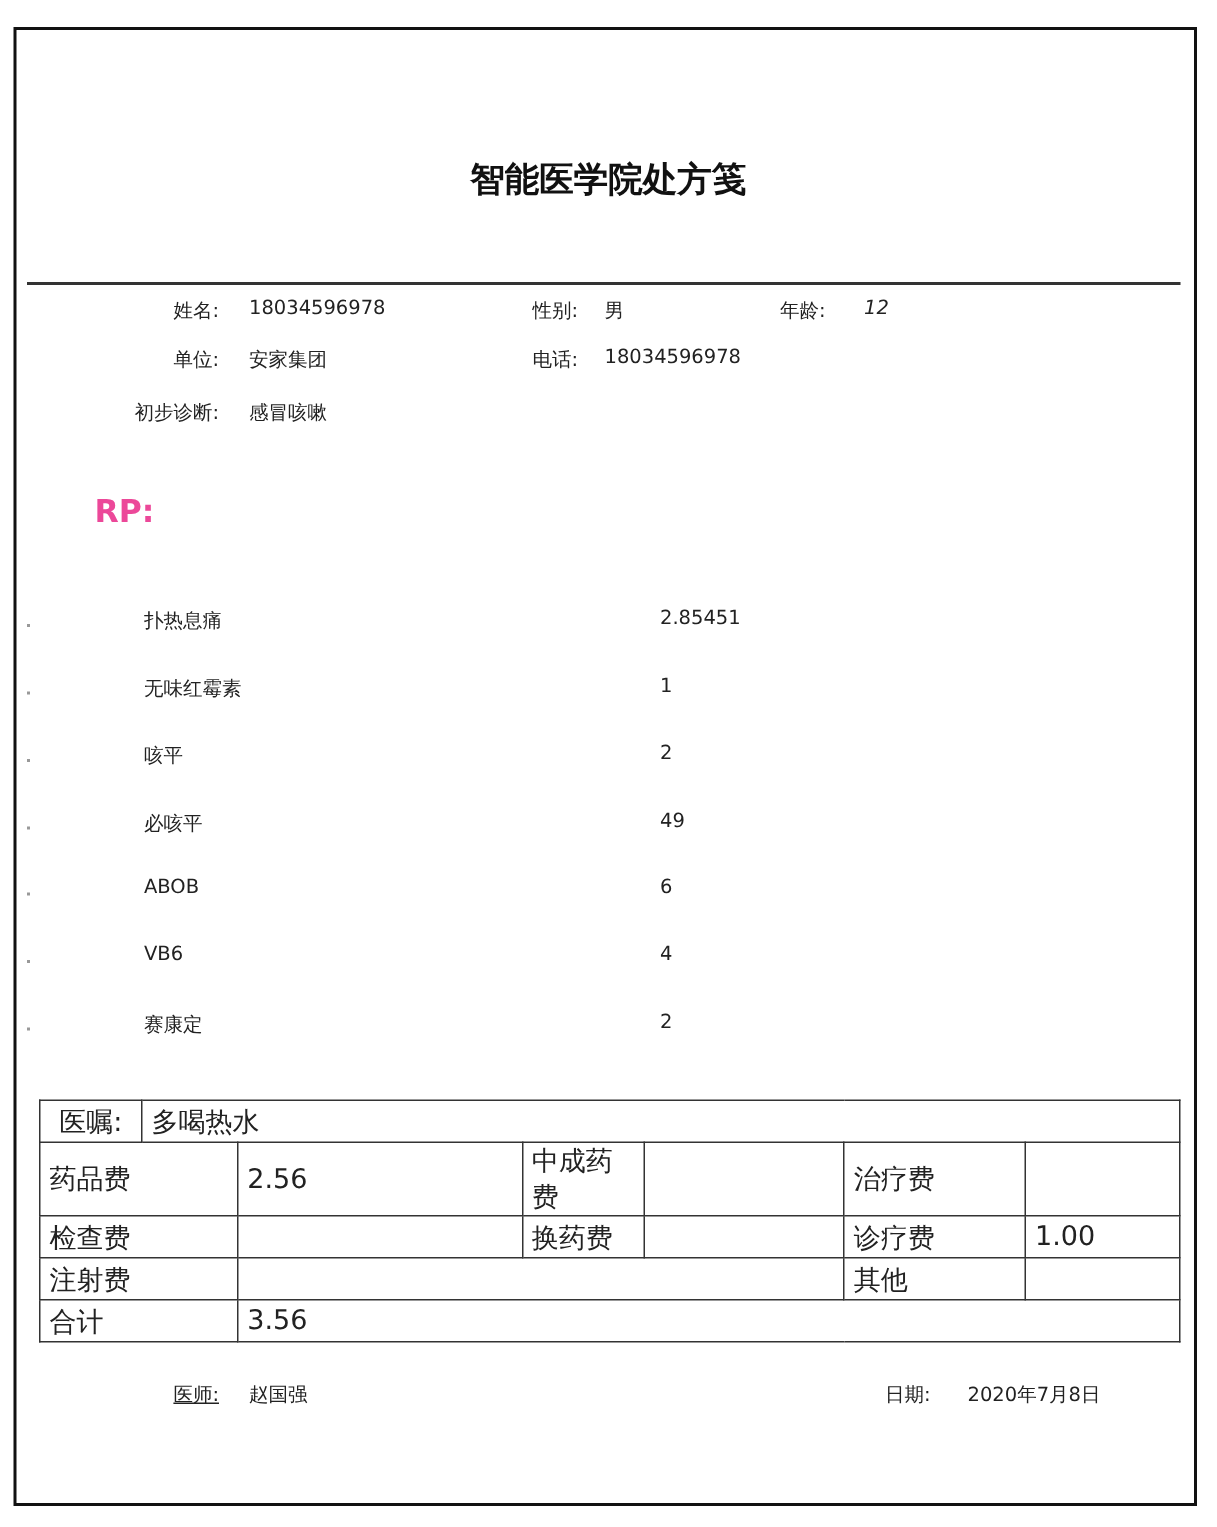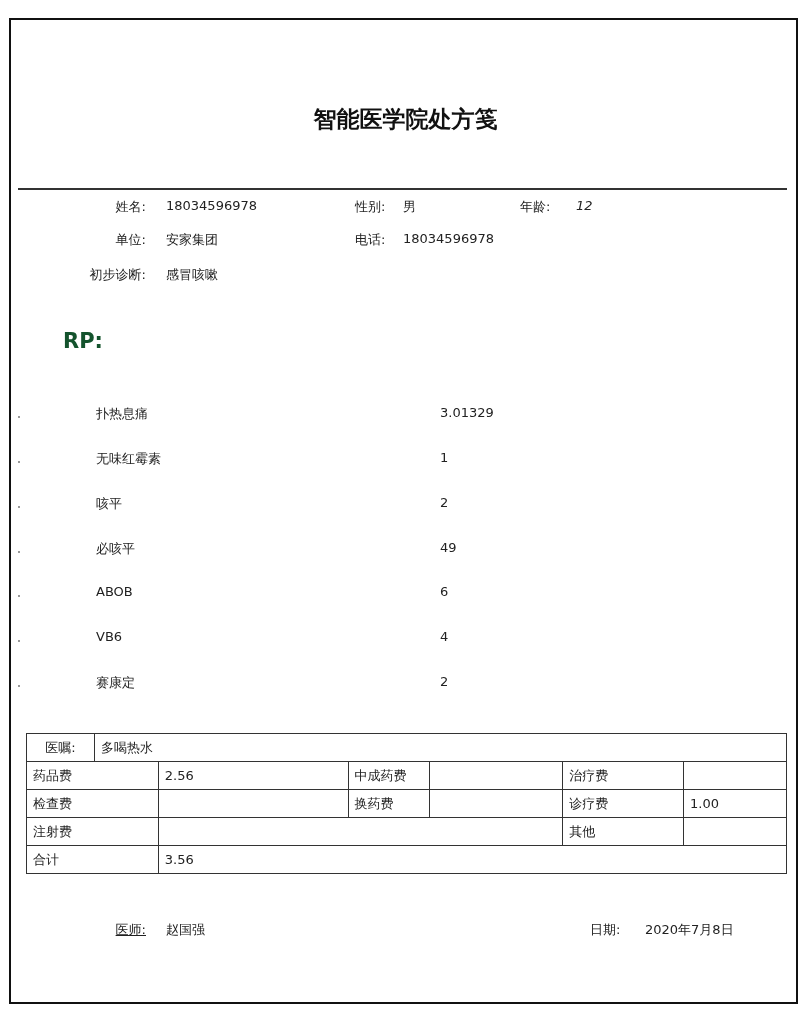--- a/index.html
+++ b/index.html
@@ -5,24 +5,24 @@
   html, body { margin: 0; padding: 0; background: #ffffff; }
   body { width: 811px; height: 1018px; position: relative; overflow: hidden;
          font-family: "DejaVu Sans", "Liberation Sans", sans-serif; color: #222; }
   .page { position: absolute; left: 9px; top: 18px; width: 789px; height: 986px;
           border: 2px solid #111; box-sizing: border-box; }
   .title { position: absolute; left: 0; right: 0; top: 104px; text-align: center;
            font-size: 23px; font-weight: bold; color: #111; }
   .sep { position: absolute; left: 18px; top: 188px; width: 769px; height: 2px; background: #333; }
   .lbl { position: absolute; font-size: 13px; color: #222; white-space: nowrap; }
   .r { text-align: right; }
-  .rp { position: absolute; left: 63px; top: 329px; font-size: 21px; font-weight: bold; color: #14532d; }
+  .rp { position: absolute; left: 63px; top: 329px; font-size: 21px; font-weight: bold; color: #ec4899; }
   .dot { position: absolute; left: 18px; width: 2px; height: 2px; background: #999; }
   table.fees { position: absolute; left: 26px; top: 733px; width: 761px; border-collapse: collapse;
-               font-size: 13px; color: #222; border-radius: 10px; }
+               font-size: 18px; color: #222; border-radius: 10px; }
   table.fees td { border: 1px solid #333; height: 28px; padding: 0 6px; box-sizing: border-box; }
   table.fees tr.advice td { height: 28px; }
 </style>
 </head>
 <body>
 
 <div class="page"></div>
 
 <div class="title">智能医学院处方笺</div>
 <div class="sep"></div>
@@ -39,21 +39,21 @@
 <div class="lbl" style="left:355px; top:231px;">电话:</div>
 <div class="lbl" style="left:403px; top:231px;">18034596978</div>
 
 <div class="lbl r" style="left:40px; width:106px; top:266px;">初步诊断:</div>
 <div class="lbl" style="left:166px; top:266px;">感冒咳嗽</div>
 
 <div class="rp">RP:</div>
 
 <div class="dot" style="top:416px;"></div>
 <div class="lbl" style="left:96px; top:405px;">扑热息痛</div>
-<div class="lbl" style="left:440px; top:405px;">3.01329</div>
+<div class="lbl" style="left:440px; top:405px;">2.85451</div>
 
 <div class="dot" style="top:461px;"></div>
 <div class="lbl" style="left:96px; top:450px;">无味红霉素</div>
 <div class="lbl" style="left:440px; top:450px;">1</div>
 
 <div class="dot" style="top:506px;"></div>
 <div class="lbl" style="left:96px; top:495px;">咳平</div>
 <div class="lbl" style="left:440px; top:495px;">2</div>
 
 <div class="dot" style="top:551px;"></div>

